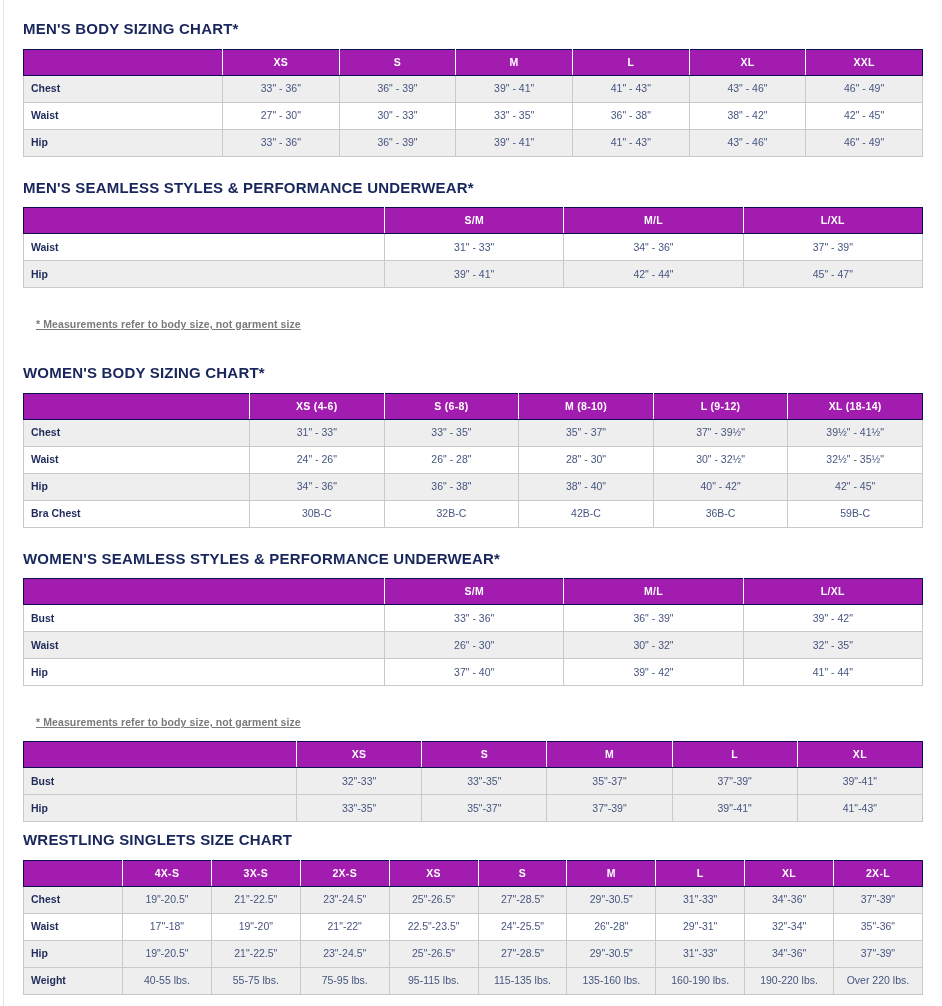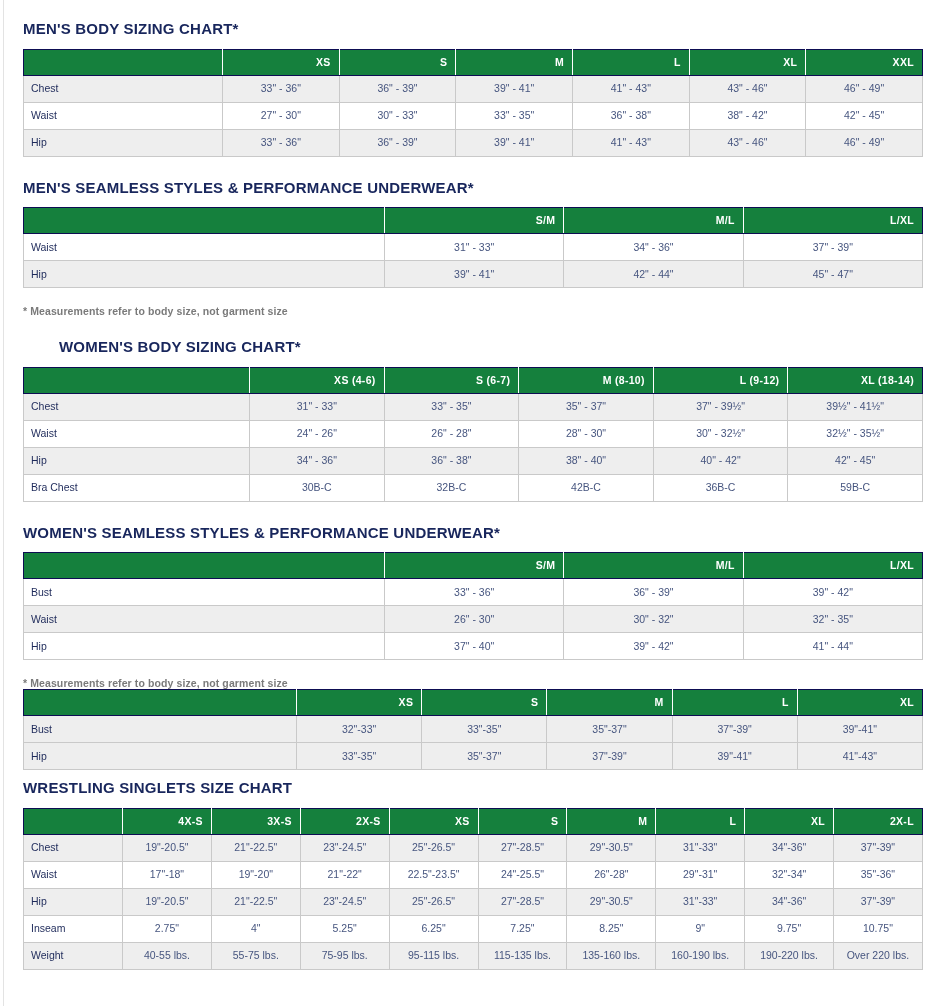--- a/index.html
+++ b/index.html
@@ -34,76 +34,77 @@
   .section-title {
     font-size: 15px;
     font-weight: bold;
     letter-spacing: 0.2px;
     color: #18265c;
     margin: 0 0 11px 0;
     line-height: 1.1;
   }
   .title-mens-body      { padding-top: 21px; }
   .title-mens-seamless  { padding-top: 23px; }
-  .title-womens-body    { padding-top: 22px; margin-left: 36px; }
+  .title-womens-body    { padding-top: 22px; }
   .title-womens-seamless{ padding-top: 23px; }
   .title-bikini         { padding-top: 22px; }
   .title-wrestling      { padding-top: 10px; }
 
   table.size-table {
     border-collapse: collapse;
     width: 899px;
     table-layout: fixed;
     border: 1px solid #c9c9c9;
   }
   table.size-table th,
   table.size-table td {
     border: 1px solid #c9c9c9;
     font-size: 10.5px;
     line-height: 1.2;
     height: 27px;
     padding: 0 8px;
   }
   table.size-table thead th {
-    background: #15803d;
+    background: #a21caf;
     color: #ffffff;
     font-weight: bold;
-    text-align: right;
+    text-align: center;
     letter-spacing: 0.3px;
     border-color: #0d0d52;
     border-left-color: #ffffff;
     border-right-color: #ffffff;
     height: 26px;
   }
   table.size-table thead th.corner {
     border-left-color: #0d0d52;
   }
   table.size-table thead th:last-child {
     border-right-color: #0d0d52;
   }
   table.size-table tbody td {
     text-align: center;
     color: #46557f;
     font-weight: normal;
   }
   table.size-table tbody td.rowhead {
     text-align: left;
     color: #1e2a5a;
-    font-weight: normal;
+    font-weight: bold;
     padding-left: 7px;
   }
   tr.shade td { background: #eeeeee; }
   tr.plain td { background: #ffffff; }
 
   .footnote {
     font-size: 10.5px;
     color: #7a7a7a;
     font-weight: bold;
     letter-spacing: 0.1px;
-    margin: 0;
+    margin: 13px;
+    text-decoration: underline;
   }
   .footnote-mens   { padding-top: 17px; }
   .footnote-womens { padding-top: 17px; }
 </style>
 </head>
 <body>
 
 <div class="page-edge"></div>
 
 <div class="page">
@@ -204,21 +205,21 @@
             <col style="width: 134.6px;">
             <col style="width: 134.6px;">
             <col style="width: 134.6px;">
             <col style="width: 134.6px;">
             <col style="width: 134.6px;">
           </colgroup>
           <thead>
             <tr>
               <th class="corner"></th>
               <th>XS (4-6)</th>
-              <th>S (6-7)</th>
+              <th>S (6-8)</th>
               <th>M (8-10)</th>
               <th>L (9-12)</th>
               <th>XL (18-14)</th>
             </tr>
           </thead>
           <tbody>
             <tr class="shade">
               <td class="rowhead">Chest</td>
               <td>31" - 33"</td>
               <td>33" - 35"</td>
@@ -392,32 +393,20 @@
               <td>19"-20.5"</td>
               <td>21"-22.5"</td>
               <td>23"-24.5"</td>
               <td>25"-26.5"</td>
               <td>27"-28.5"</td>
               <td>29"-30.5"</td>
               <td>31"-33"</td>
               <td>34"-36"</td>
               <td>37"-39"</td>
             </tr>
-            <tr class="plain">
-              <td class="rowhead">Inseam</td>
-              <td>2.75"</td>
-              <td>4"</td>
-              <td>5.25"</td>
-              <td>6.25"</td>
-              <td>7.25"</td>
-              <td>8.25"</td>
-              <td>9"</td>
-              <td>9.75"</td>
-              <td>10.75"</td>
-            </tr>
             <tr class="shade">
               <td class="rowhead">Weight</td>
               <td>40-55 lbs.</td>
               <td>55-75 lbs.</td>
               <td>75-95 lbs.</td>
               <td>95-115 lbs.</td>
               <td>115-135 lbs.</td>
               <td>135-160 lbs.</td>
               <td>160-190 lbs.</td>
               <td>190-220 lbs.</td>

